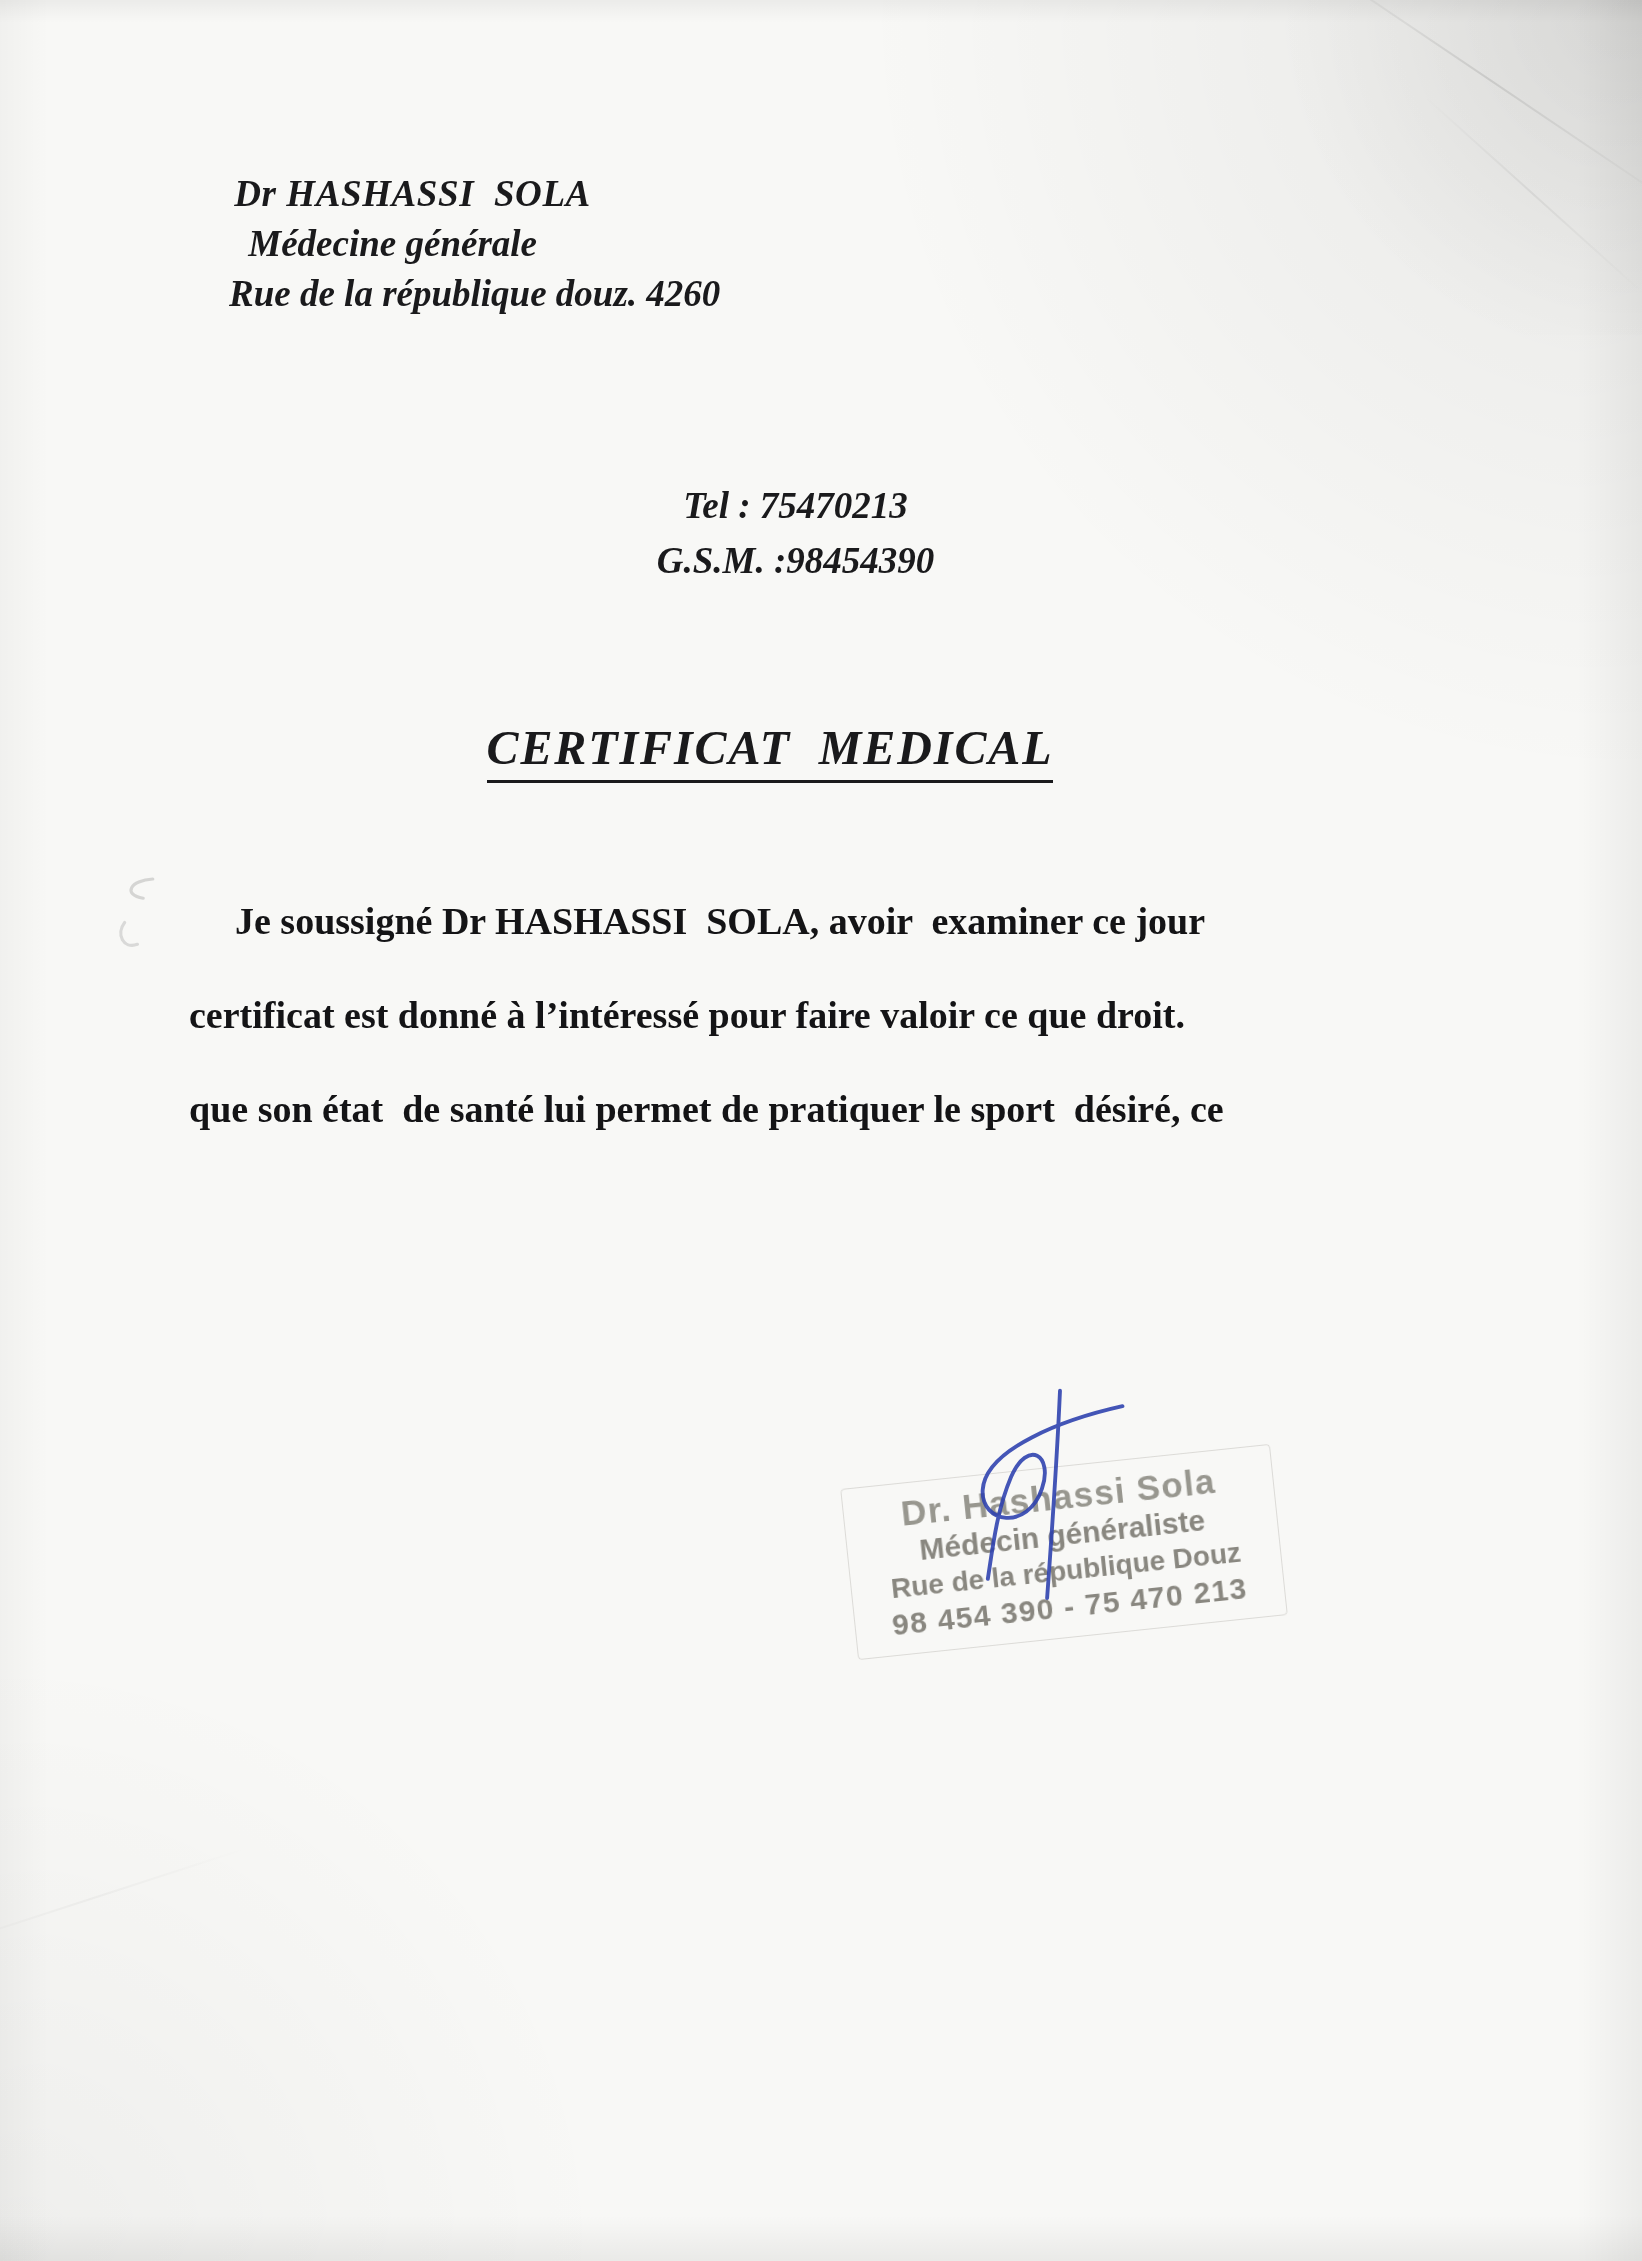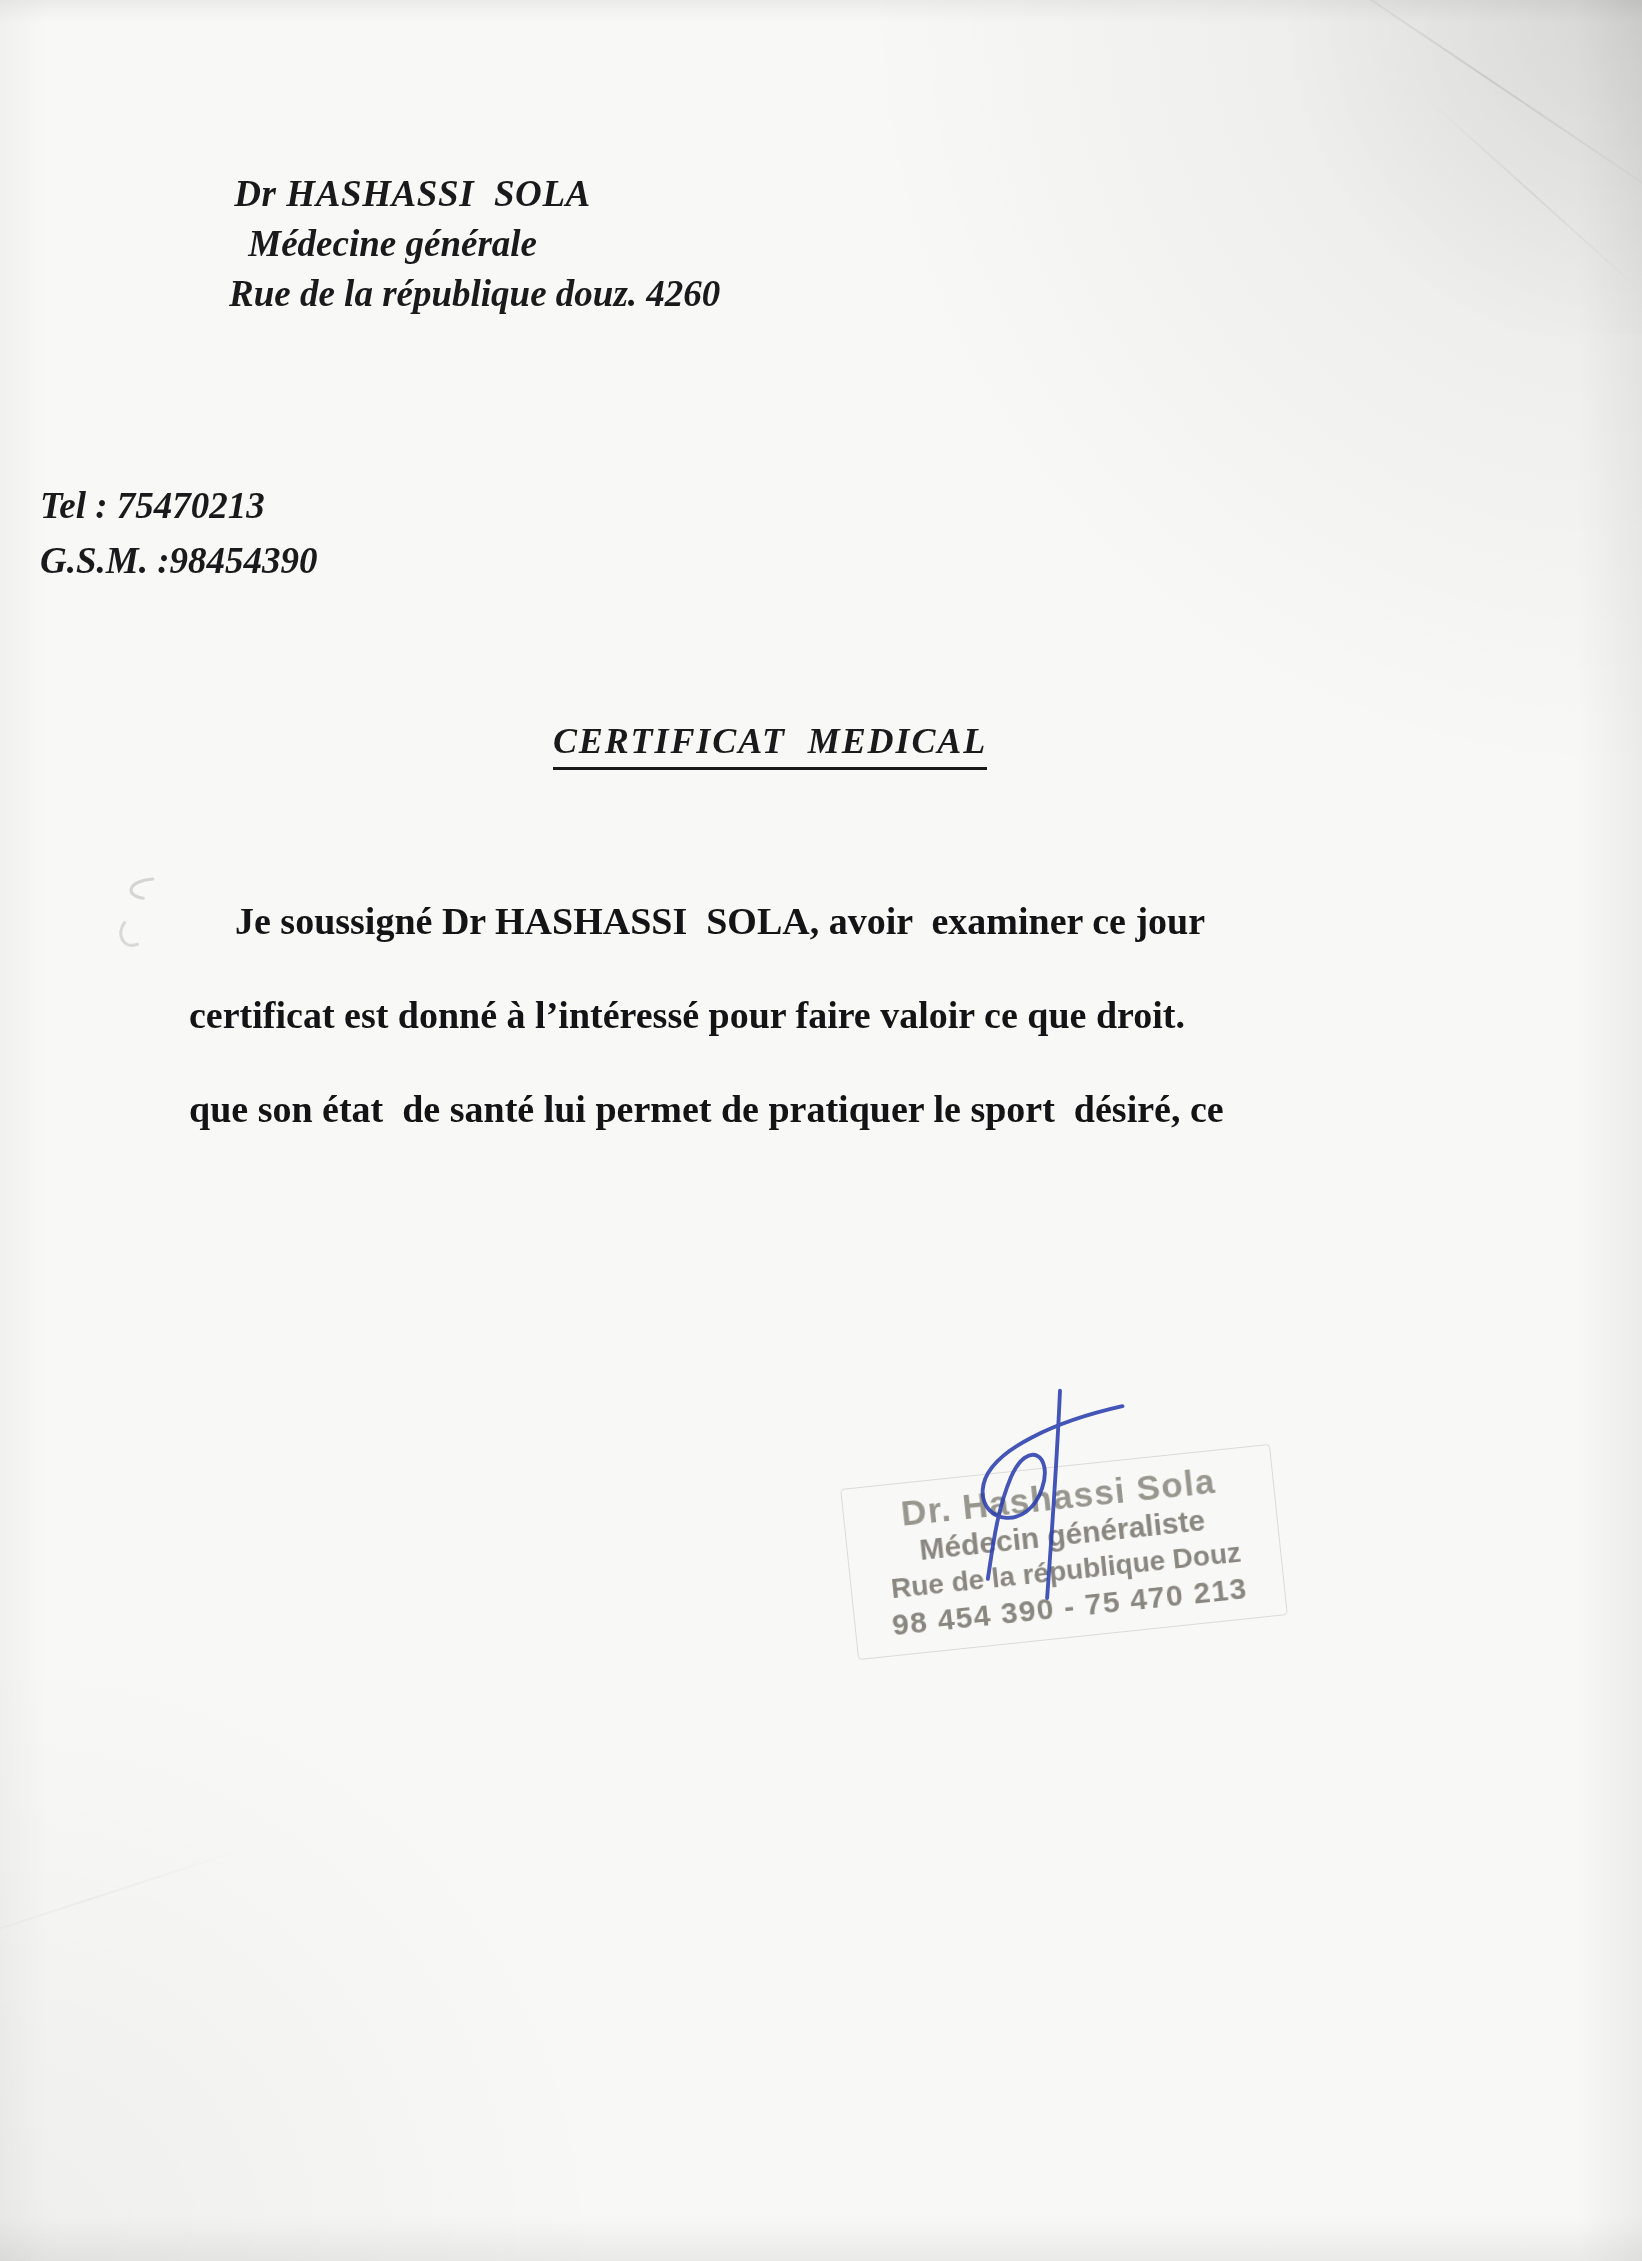--- a/index.html
+++ b/index.html
@@ -53,38 +53,37 @@
   }
   .header .name    { padding-left: 5.2px; letter-spacing: 0.6px; }
   .header .spec    { padding-left: 19.3px; }
   .header .address { padding-left: 0; font-style: italic; }
 
   .contact {
     position: absolute;
     left: 0;
     top: 478px;
     width: 1591px;
-    text-align: left;
+    text-align: center;
     font-size: 37px;
     font-weight: bold;
     font-style: italic;
     line-height: 55px;
-    margin-left: 40px;
   }
 
   .title-wrap {
     position: absolute;
     left: 0;
     top: 720px;
     width: 1540px;
     text-align: center;
   }
   .doc-title {
     display: inline-block;
-    font-size: 36px;
+    font-size: 48px;
     font-weight: bold;
     font-style: italic;
     letter-spacing: 1.9px;
     border-bottom: 3.2px solid #1a1a1c;
     padding-bottom: 5.2px;
   }
 
   .body-text {
     position: absolute;
     left: 189px;

